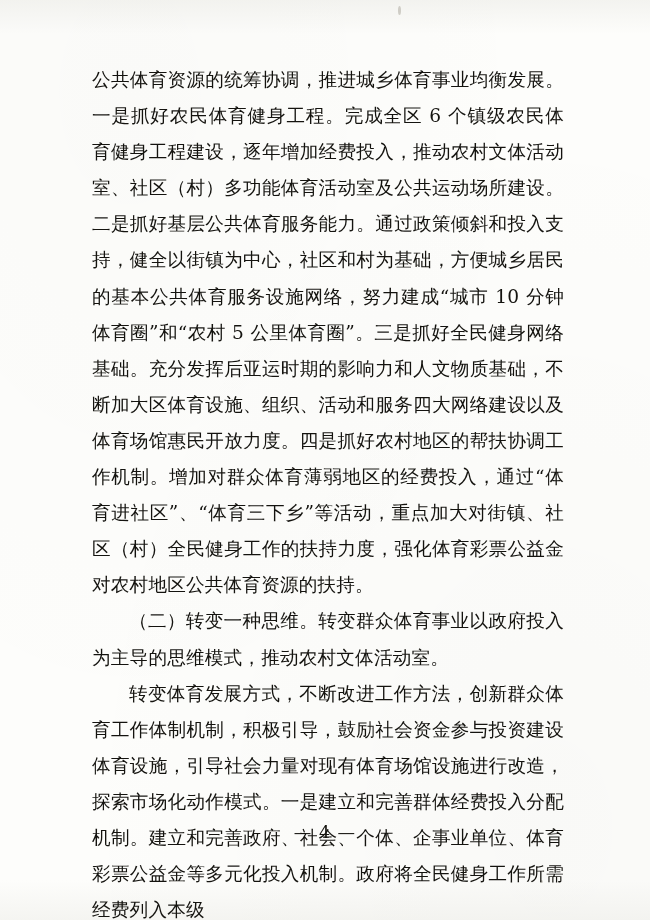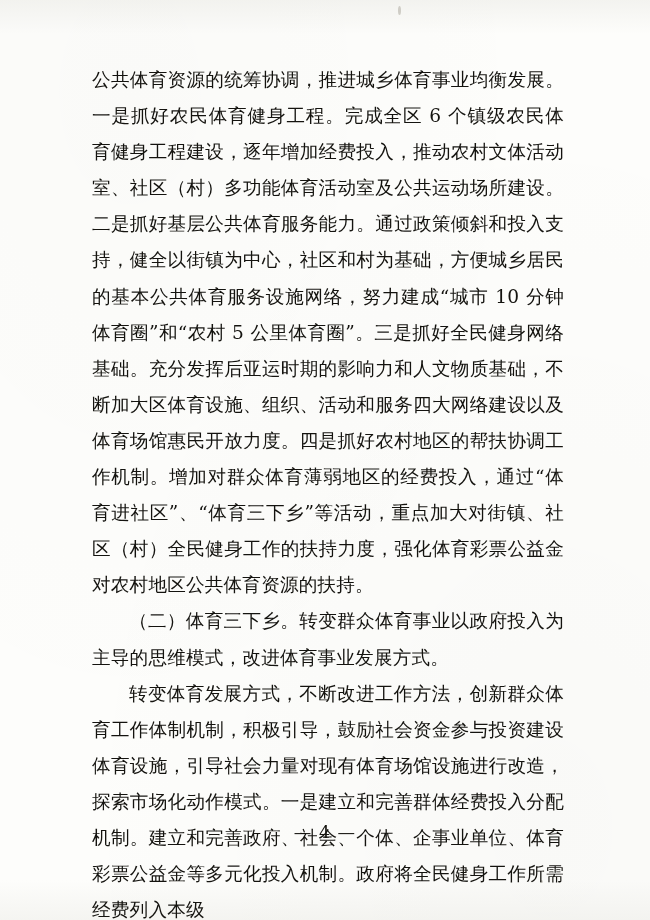--- a/index.html
+++ b/index.html
@@ -87,19 +87,19 @@
 
   <div class="edge-top"></div>
   <div class="edge-bottom"></div>
 
   <div class="speck" style="left:398px; top:6px; width:3px; height:9px;"></div>
   <div class="speck" style="left:120px; top:902px; width:4px; height:4px;"></div>
   <div class="speck" style="left:540px; top:880px; width:3px; height:3px;"></div>
 
   <div class="body-area">
     <p class="para">公共体育资源的统筹协调，推进城乡体育事业均衡发展。一是抓好农民体育健身工程。完成全区 6 个镇级农民体育健身工程建设，逐年增加经费投入，推动农村文体活动室、社区（村）多功能体育活动室及公共运动场所建设。二是抓好基层公共体育服务能力。通过政策倾斜和投入支持，健全以街镇为中心，社区和村为基础，方便城乡居民的基本公共体育服务设施网络，努力建成“城市 10 分钟体育圈”和“农村 5 公里体育圈”。三是抓好全民健身网络基础。充分发挥后亚运时期的影响力和人文物质基础，不断加大区体育设施、组织、活动和服务四大网络建设以及体育场馆惠民开放力度。四是抓好农村地区的帮扶协调工作机制。增加对群众体育薄弱地区的经费投入，通过“体育进社区”、“体育三下乡”等活动，重点加大对街镇、社区（村）全民健身工作的扶持力度，强化体育彩票公益金对农村地区公共体育资源的扶持。</p>
-    <p class="para indent">（二）体育三下乡。转变群众体育事业以政府投入为主导的思维模式，改进体育事业发展方式。</p>
+    <p class="para indent">（二）转变一种思维。转变群众体育事业以政府投入为主导的思维模式，推动农村文体活动室。</p>
     <p class="para indent">转变体育发展方式，不断改进工作方法，创新群众体育工作体制机制，积极引导，鼓励社会资金参与投资建设体育设施，引导社会力量对现有体育场馆设施进行改造，探索市场化动作模式。一是建立和完善群体经费投入分配机制。建立和完善政府、社会、个体、企事业单位、体育彩票公益金等多元化投入机制。政府将全民健身工作所需经费列入本级</p>
   </div>
 
   <div class="pagenum">— 4 —</div>
 
 </div>
 
 </body></html>

